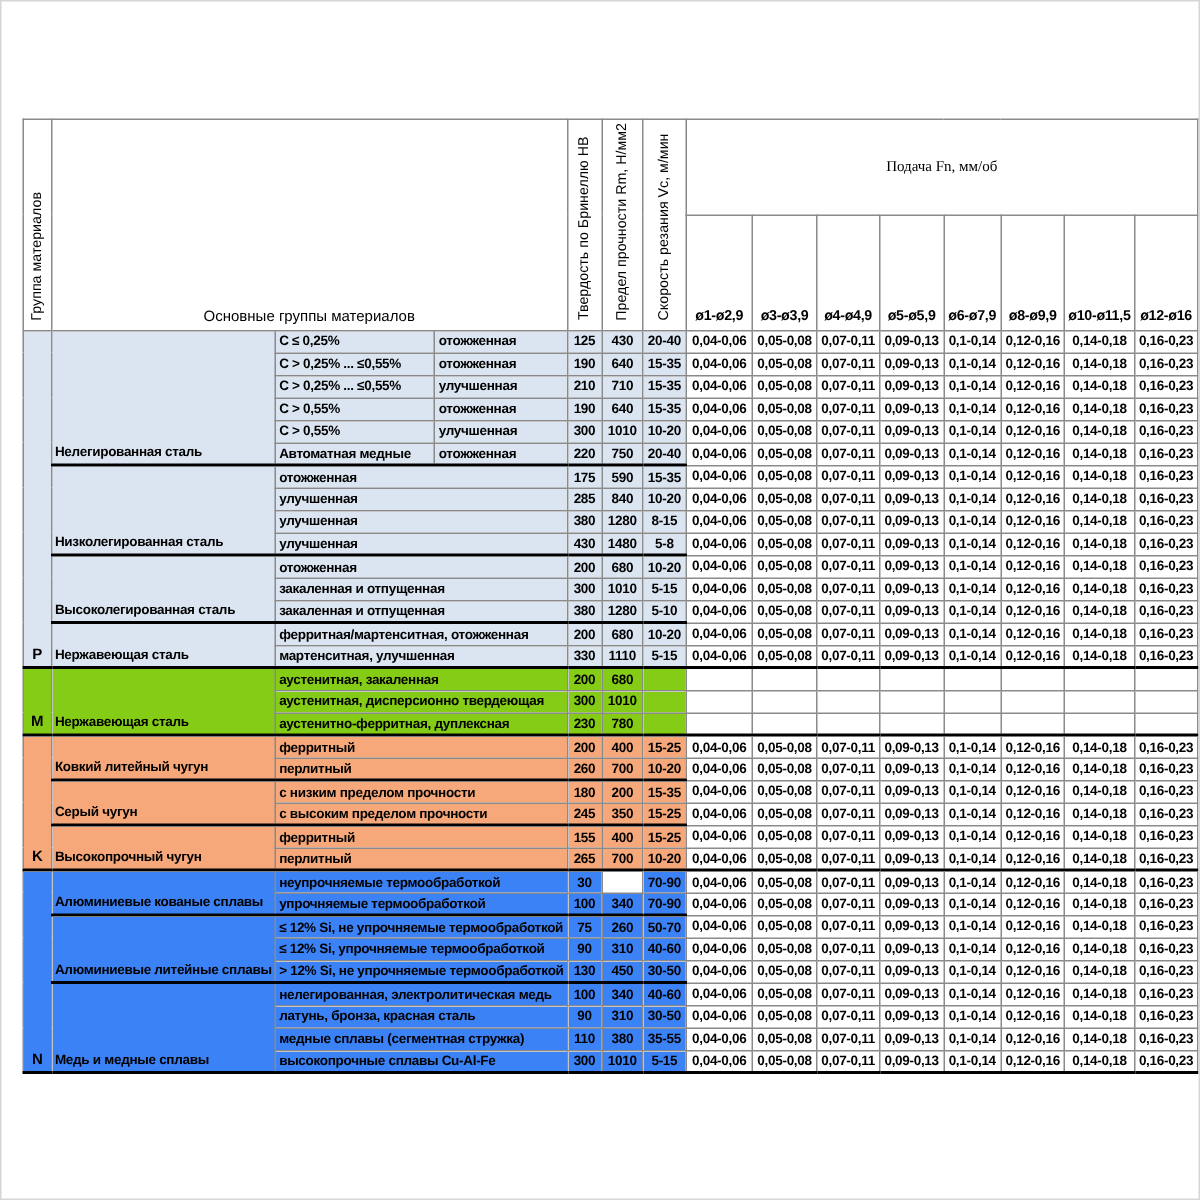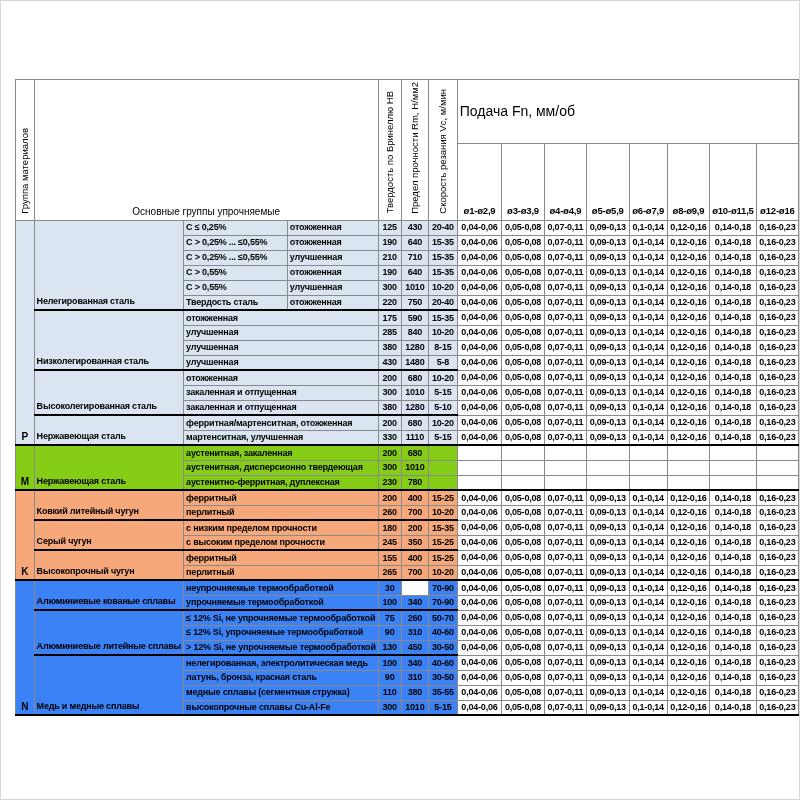--- a/index.html
+++ b/index.html
@@ -12,21 +12,21 @@
         height:15px;padding:0 2px;box-sizing:border-box;
         font:700 9px/13px "Liberation Sans",sans-serif;letter-spacing:-0.2px;color:#000;}
   thead th{font-weight:400;background:#fff;}
   .bb{border-bottom:2px solid #000;}
   .c-p{background:#DBE5F1}.c-m{background:#84cc16}.c-k{background:#F6A87A}
   .c-n{background:#3b82f6}.c-w{background:#ffffff}
   .txt{text-align:left}
   .num{text-align:center}
   .lt{text-align:center;vertical-align:bottom;font-size:10px;padding-bottom:1px}
   .grp{vertical-align:bottom;text-align:left;padding-bottom:1px}
-  .feed-h{height:13px;text-align:left;font-size:14px;letter-spacing:0;}
+  .feed-h{height:13px;text-align:center;font-size:10px;letter-spacing:0;font-family:Liberation Serif, serif;}
   .dia{vertical-align:bottom;text-align:center;font-weight:700;font-size:9.5px;
        padding-bottom:3px;letter-spacing:-0.2px;}
   .rot-cell{vertical-align:bottom;text-align:center;padding:2px 0;}
   .rot{display:inline-block;writing-mode:vertical-rl;transform:rotate(180deg);
        font-size:9.5px;font-weight:400;letter-spacing:0;line-height:10px;
        max-height:136px;overflow:hidden;}
   .main-groups{vertical-align:bottom;text-align:center;font-size:10px;
                letter-spacing:0;padding-bottom:2px;}
 </style>
 </head>
@@ -50,21 +50,21 @@
           <col style="width:44px">
         <col style="width:47px">
           <col style="width:47px">
           <col style="width:46px">
       </colgroup>
       <thead>
         <tr>
           <th rowspan="2" class="rot-cell">
             <span class="rot">Группа материалов</span>
           </th>
-          <th rowspan="2" colspan="3" class="main-groups">Основные группы упрочняемые</th>
+          <th rowspan="2" colspan="3" class="main-groups">Основные группы материалов</th>
           <th rowspan="2" class="rot-cell">
             <span class="rot">Твердость по Бринеллю НВ</span>
           </th>
           <th rowspan="2" class="rot-cell">
             <span class="rot">Предел прочности Rm, Н/мм2</span>
           </th>
           <th rowspan="2" class="rot-cell">
             <span class="rot">Скорость резания Vc, м/мин</span>
           </th>
           <th colspan="8" class="feed-h">Подача Fn, мм/об</th>
@@ -152,21 +152,21 @@
             <td class="num c-w">0,04-0,06</td>
             <td class="num c-w">0,05-0,08</td>
             <td class="num c-w">0,07-0,11</td>
             <td class="num c-w">0,09-0,13</td>
             <td class="num c-w">0,1-0,14</td>
             <td class="num c-w">0,12-0,16</td>
             <td class="num c-w">0,14-0,18</td>
             <td class="num c-w">0,16-0,23</td>
           </tr>
           <tr>
-            <td class="txt c-p bb">Твердость сталь</td>
+            <td class="txt c-p bb">Автоматная медные</td>
             <td class="txt c-p bb">отожженная</td>
             <td class="num c-p bb">220</td>
             <td class="num c-p bb">750</td>
             <td class="num c-p bb">20-40</td>
             <td class="num c-w">0,04-0,06</td>
             <td class="num c-w">0,05-0,08</td>
             <td class="num c-w">0,07-0,11</td>
             <td class="num c-w">0,09-0,13</td>
             <td class="num c-w">0,1-0,14</td>
             <td class="num c-w">0,12-0,16</td>

